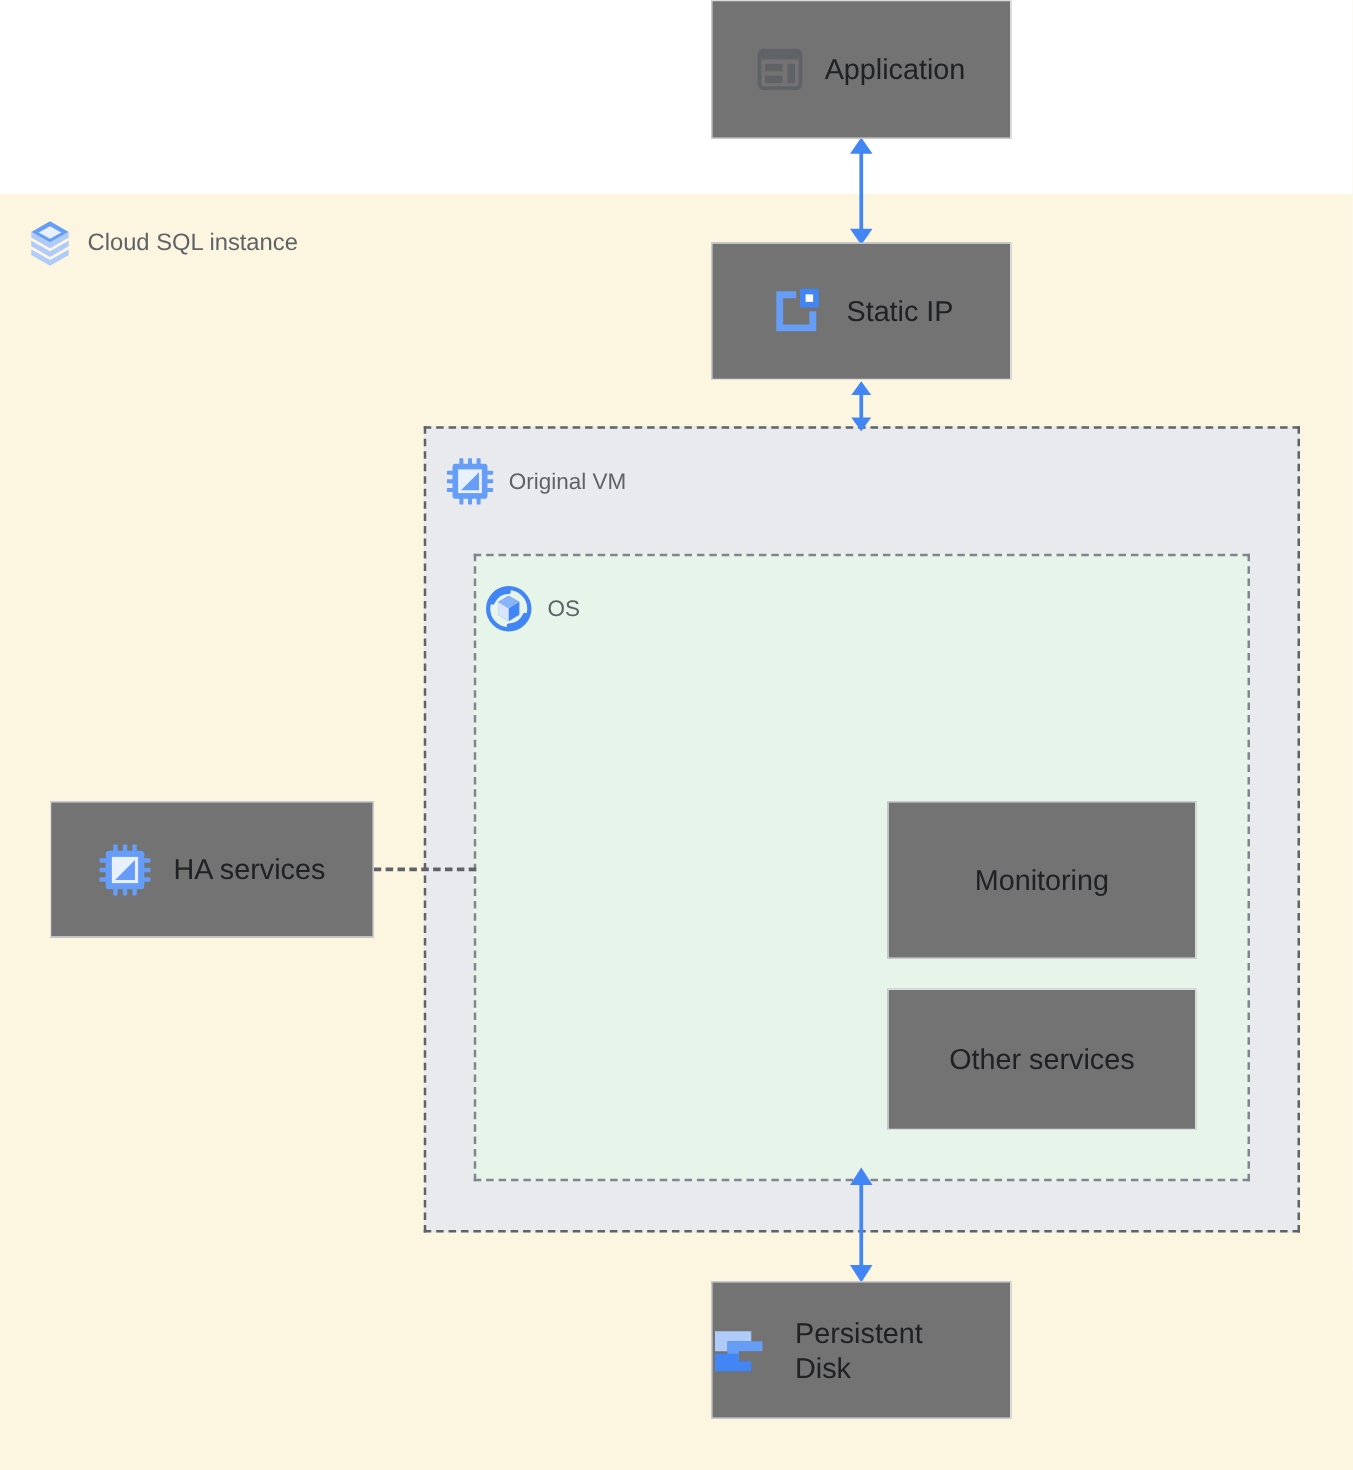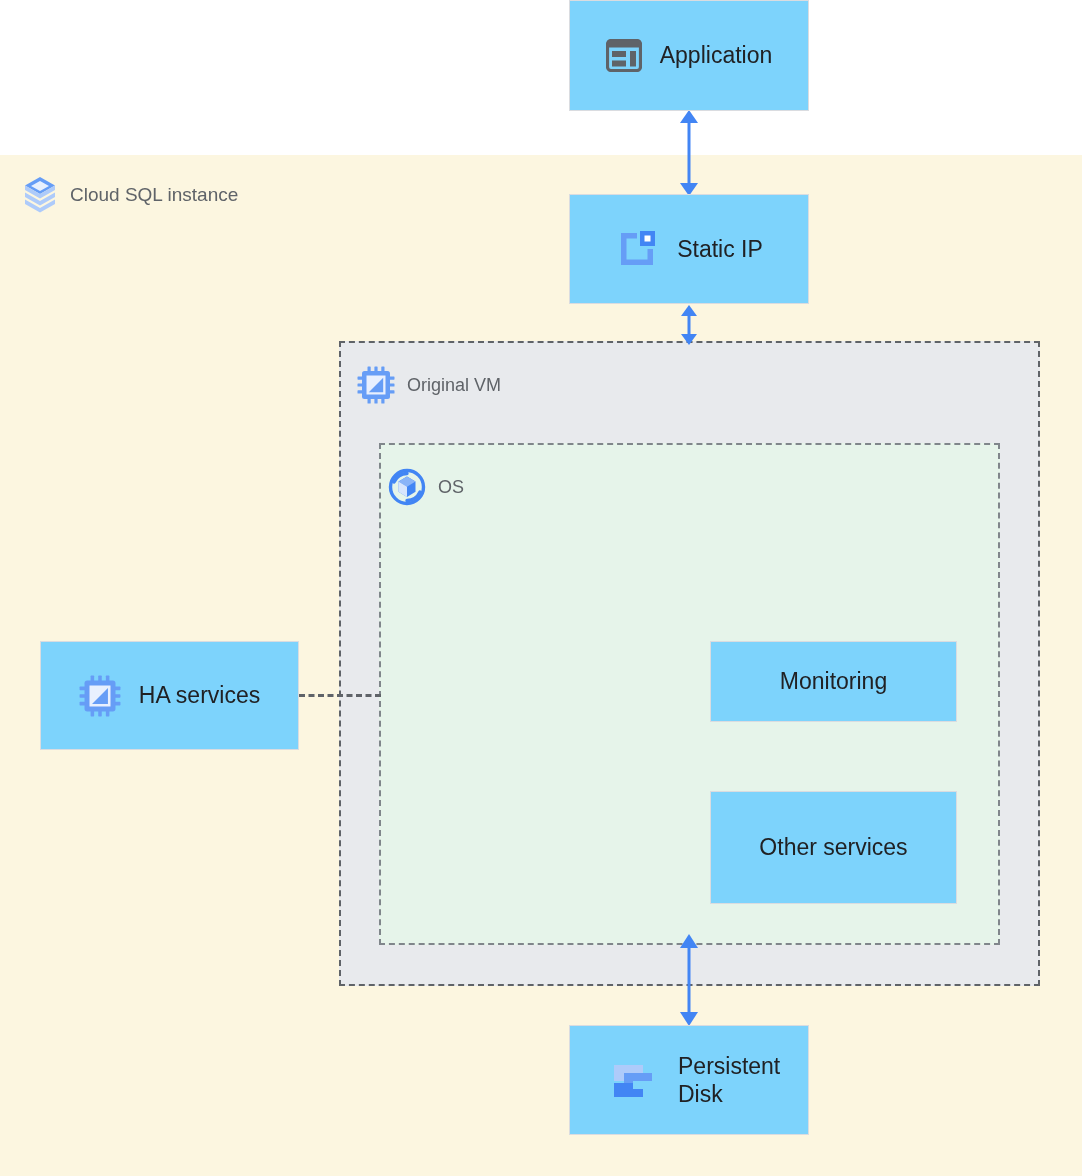--- a/index.html
+++ b/index.html
@@ -39,38 +39,38 @@
   }
   #cloudsql-header{left:22px;top:175px;}
   #originalvm-header{left:357px;top:366px;}
   #originalvm-header .rh-label{font-size:18px;}
   #os-header{left:388px;top:468px;}
   #os-header .rh-label{font-size:18px;}
 
   
   .node{
     position:absolute;box-sizing:border-box;
-    background:#7dd3fc;border:1px solid #dadce0;
+    background:#737373;border:1px solid #dadce0;
     display:flex;align-items:center;justify-content:center;
     gap:18px;
   }
   .node .node-label{
     color:#202124;font-size:23px;line-height:1.22;white-space:pre-line;
   }
   .node.plain .node-label{font-size:23px;}
 
   #node-application{left:569px;top:0px;width:240px;height:111px;}
   #node-staticip  {left:569px;top:194px;width:240px;height:110px;}
   #node-hastandby {left:40px;top:641px;width:259px;height:109px;}
   #node-database  {left:420px;top:641px;width:249px;height:109px;}
   #node-logging   {left:710px;top:485px;width:247px;height:113px;}
-  #node-monitoring{left:710px;top:641px;width:247px;height:81px;}
+  #node-monitoring{left:710px;top:641px;width:247px;height:126px;}
   #node-otherserv {left:710px;top:791px;width:247px;height:113px;}
   #node-pdisk     {left:569px;top:1025px;width:240px;height:110px;
-                   justify-content:flex-start;padding-left:42px;gap:24px;}
+                   justify-content:flex-start;gap:24px;}
   #node-pdisk .node-label{text-align:left;}
 
   
   .icon{display:block;flex:0 0 auto;}
 
   
   .conn{position:absolute;}
   svg.conn{overflow:visible;}
 
   .dashed-link{

